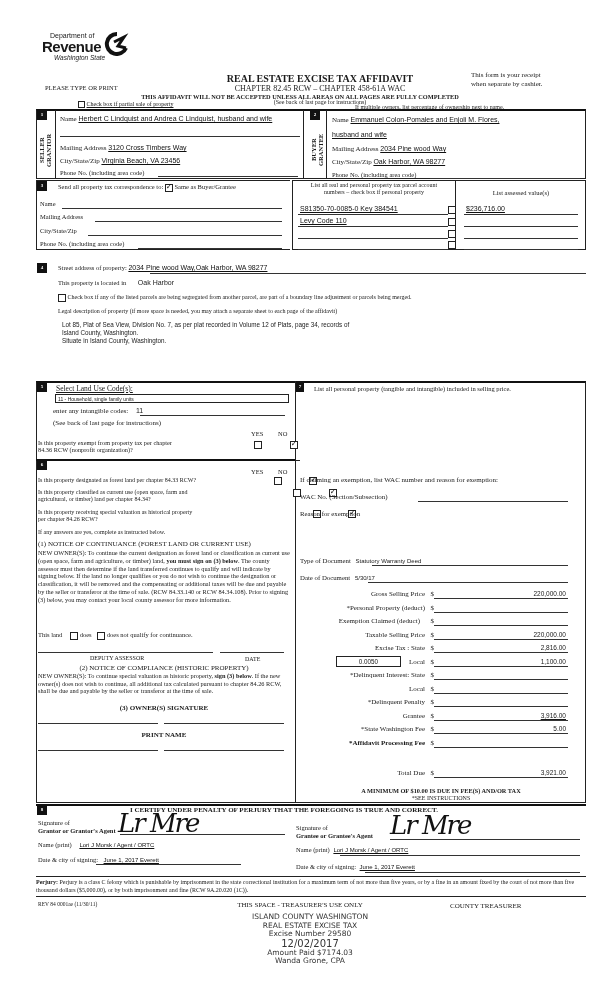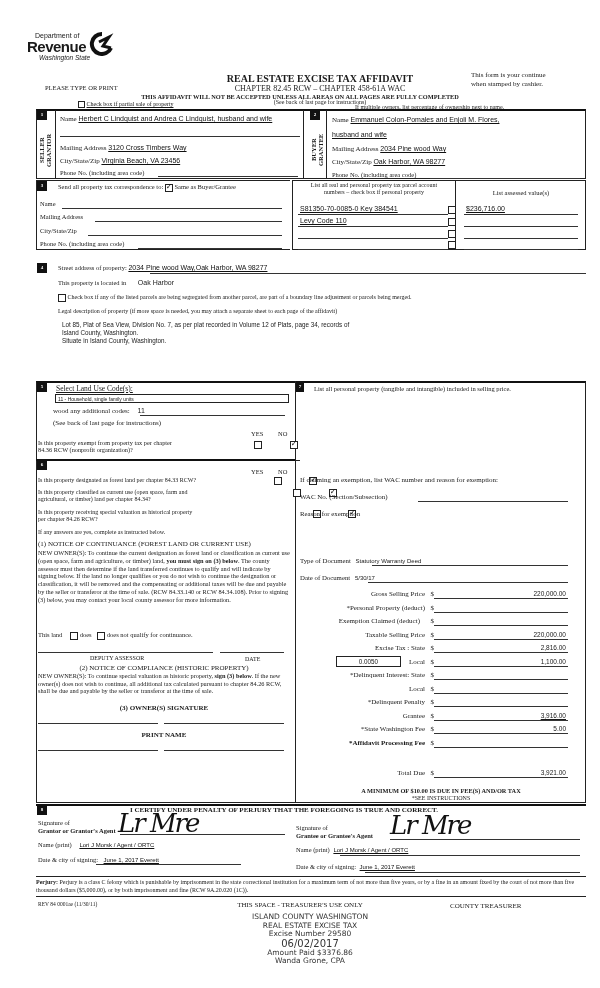--- a/index.html
+++ b/index.html
@@ -19,36 +19,36 @@
   .amt { position: absolute; font-family: "Liberation Sans", sans-serif; font-size: 6.5px; text-align: right; }
   .stamp { font-family: "DejaVu Sans", sans-serif; color: #333; text-align: center; }
   .sig { position: absolute; font-family: "DejaVu Serif", serif; font-style: italic; font-size: 26px; color: #111; letter-spacing: -2px; }
 </style>
 </head>
 <body>
 
 
 
 
-<div class="abs" style="left:27px;top:32px;width:90px;height:34px;">
+<div class="abs" style="left:42px;top:32px;width:90px;height:34px;">
   <div class="sans" style="position:absolute;left:8px;top:0;font-size:7px;">Department of</div>
   <div class="sans bold" style="position:absolute;left:0;top:6px;font-size:15px;letter-spacing:-0.5px;">Revenue</div>
   <div class="sans" style="position:absolute;left:12px;top:22px;font-size:6.5px;font-style:italic;">Washington State</div>
   <svg style="position:absolute;left:62px;top:0;" width="26" height="24" viewBox="0 0 26 24">
     <path d="M13 2 A10 10 0 1 0 22 16" stroke="#111" stroke-width="4" fill="none"></path>
     <path d="M10 10 L20 5 L14 14 L22 16" stroke="#111" stroke-width="3" fill="none"></path>
   </svg>
 </div>
 
 <div class="abs bold" style="left:195px;top:73px;width:250px;text-align:center;font-size:10px;">REAL ESTATE EXCISE TAX AFFIDAVIT</div>
 <div class="abs" style="left:195px;top:84px;width:250px;text-align:center;font-size:8px;">CHAPTER 82.45 RCW – CHAPTER 458-61A WAC</div>
 <div class="abs" style="left:45px;top:84px;font-size:6.5px;">PLEASE TYPE OR PRINT</div>
 <div class="abs" style="left:471px;top:71px;font-size:7px;line-height:9px;">
-  <div>This form is your continue</div>
-  <div>when stamped by cashier.</div>
+  <div>This form is your receipt</div>
+  <div>when separate by cashier.</div>
 </div>
 <div class="abs bold" style="left:60px;top:93px;width:480px;text-align:center;font-size:6.3px;">THIS AFFIDAVIT WILL NOT BE ACCEPTED UNLESS ALL AREAS ON ALL PAGES ARE FULLY COMPLETED</div>
 <div class="abs" style="left:200px;top:99px;width:240px;text-align:center;font-size:6px;">(See back of last page for instructions)</div>
 <div class="abs" style="left:78px;top:101px;font-size:6px;">
   <span class="cb" style="width:7px;height:7px;"></span>
   <span style="text-decoration:underline;">Check box if partial sale of property</span>
 </div>
 <div class="abs" style="left:355px;top:104px;font-size:6px;">If multiple owners, list percentage of ownership next to name.</div>
 
 
@@ -176,21 +176,21 @@
 </div>
 
 
 <div class="abs" style="left:36px;top:381px;width:550px;height:422px;border:1px solid #222;border-top:2px solid #111;"></div>
 <div class="abs" style="left:295px;top:381px;border-left:1px solid #222;height:422px;"></div>
 
 <div class="num" style="left:37px;top:382px;">5</div>
 <div class="abs" style="left:56px;top:384px;font-size:7.5px;text-decoration:underline;">Select Land Use Code(s):</div>
 <div class="abs sans" style="left:55px;top:394px;width:234px;height:9px;border:1px solid #222;font-size:5px;padding:1px 2px;">11 - Household, single family units</div>
 <div class="abs" style="left:53px;top:407px;font-size:7px;">
-  <span>wood any additional codes:</span>
+  <span>enter any intangible codes:</span>
   <span class="sans" style="margin-left:6px;">11</span>
 </div>
 <div class="line" style="left:140px;top:415px;width:145px;"></div>
 <div class="abs" style="left:53px;top:419px;font-size:7px;">(See back of last page for instructions)</div>
 <div class="abs" style="left:251px;top:430px;font-size:6.5px;">YES</div>
 <div class="abs" style="left:278px;top:430px;font-size:6.5px;">NO</div>
 <div class="abs" style="left:38px;top:439px;font-size:6.3px;line-height:7px;">
   <div>Is this property exempt from property tax per chapter</div>
   <div>84.36 RCW (nonprofit organization)?</div>
 </div>
@@ -393,19 +393,19 @@
 <div class="abs" style="left:36px;top:896px;width:550px;border-top:1px solid #222;"></div>
 <div class="abs" style="left:38px;top:901px;font-size:5.5px;">REV 84 0001ae (11/30/11)</div>
 <div class="abs" style="left:200px;top:901px;width:200px;text-align:center;font-size:7px;">THIS SPACE - TREASURER'S USE ONLY</div>
 <div class="abs" style="left:450px;top:902px;font-size:7px;">COUNTY TREASURER</div>
 
 
 <div class="abs stamp" style="left:220px;top:913px;width:180px;font-size:7.5px;line-height:8.5px;">
   <div>ISLAND COUNTY WASHINGTON</div>
   <div>REAL ESTATE EXCISE TAX</div>
   <div>Excise Number 29580</div>
-  <div style="font-size:10px;line-height:10px;">06/02/2017</div>
-  <div>Amount Paid $3376.86</div>
+  <div style="font-size:10px;line-height:10px;">12/02/2017</div>
+  <div>Amount Paid $7174.03</div>
   <div>Wanda Grone, CPA</div>
 </div>
 
 
 
 
 </body></html>

